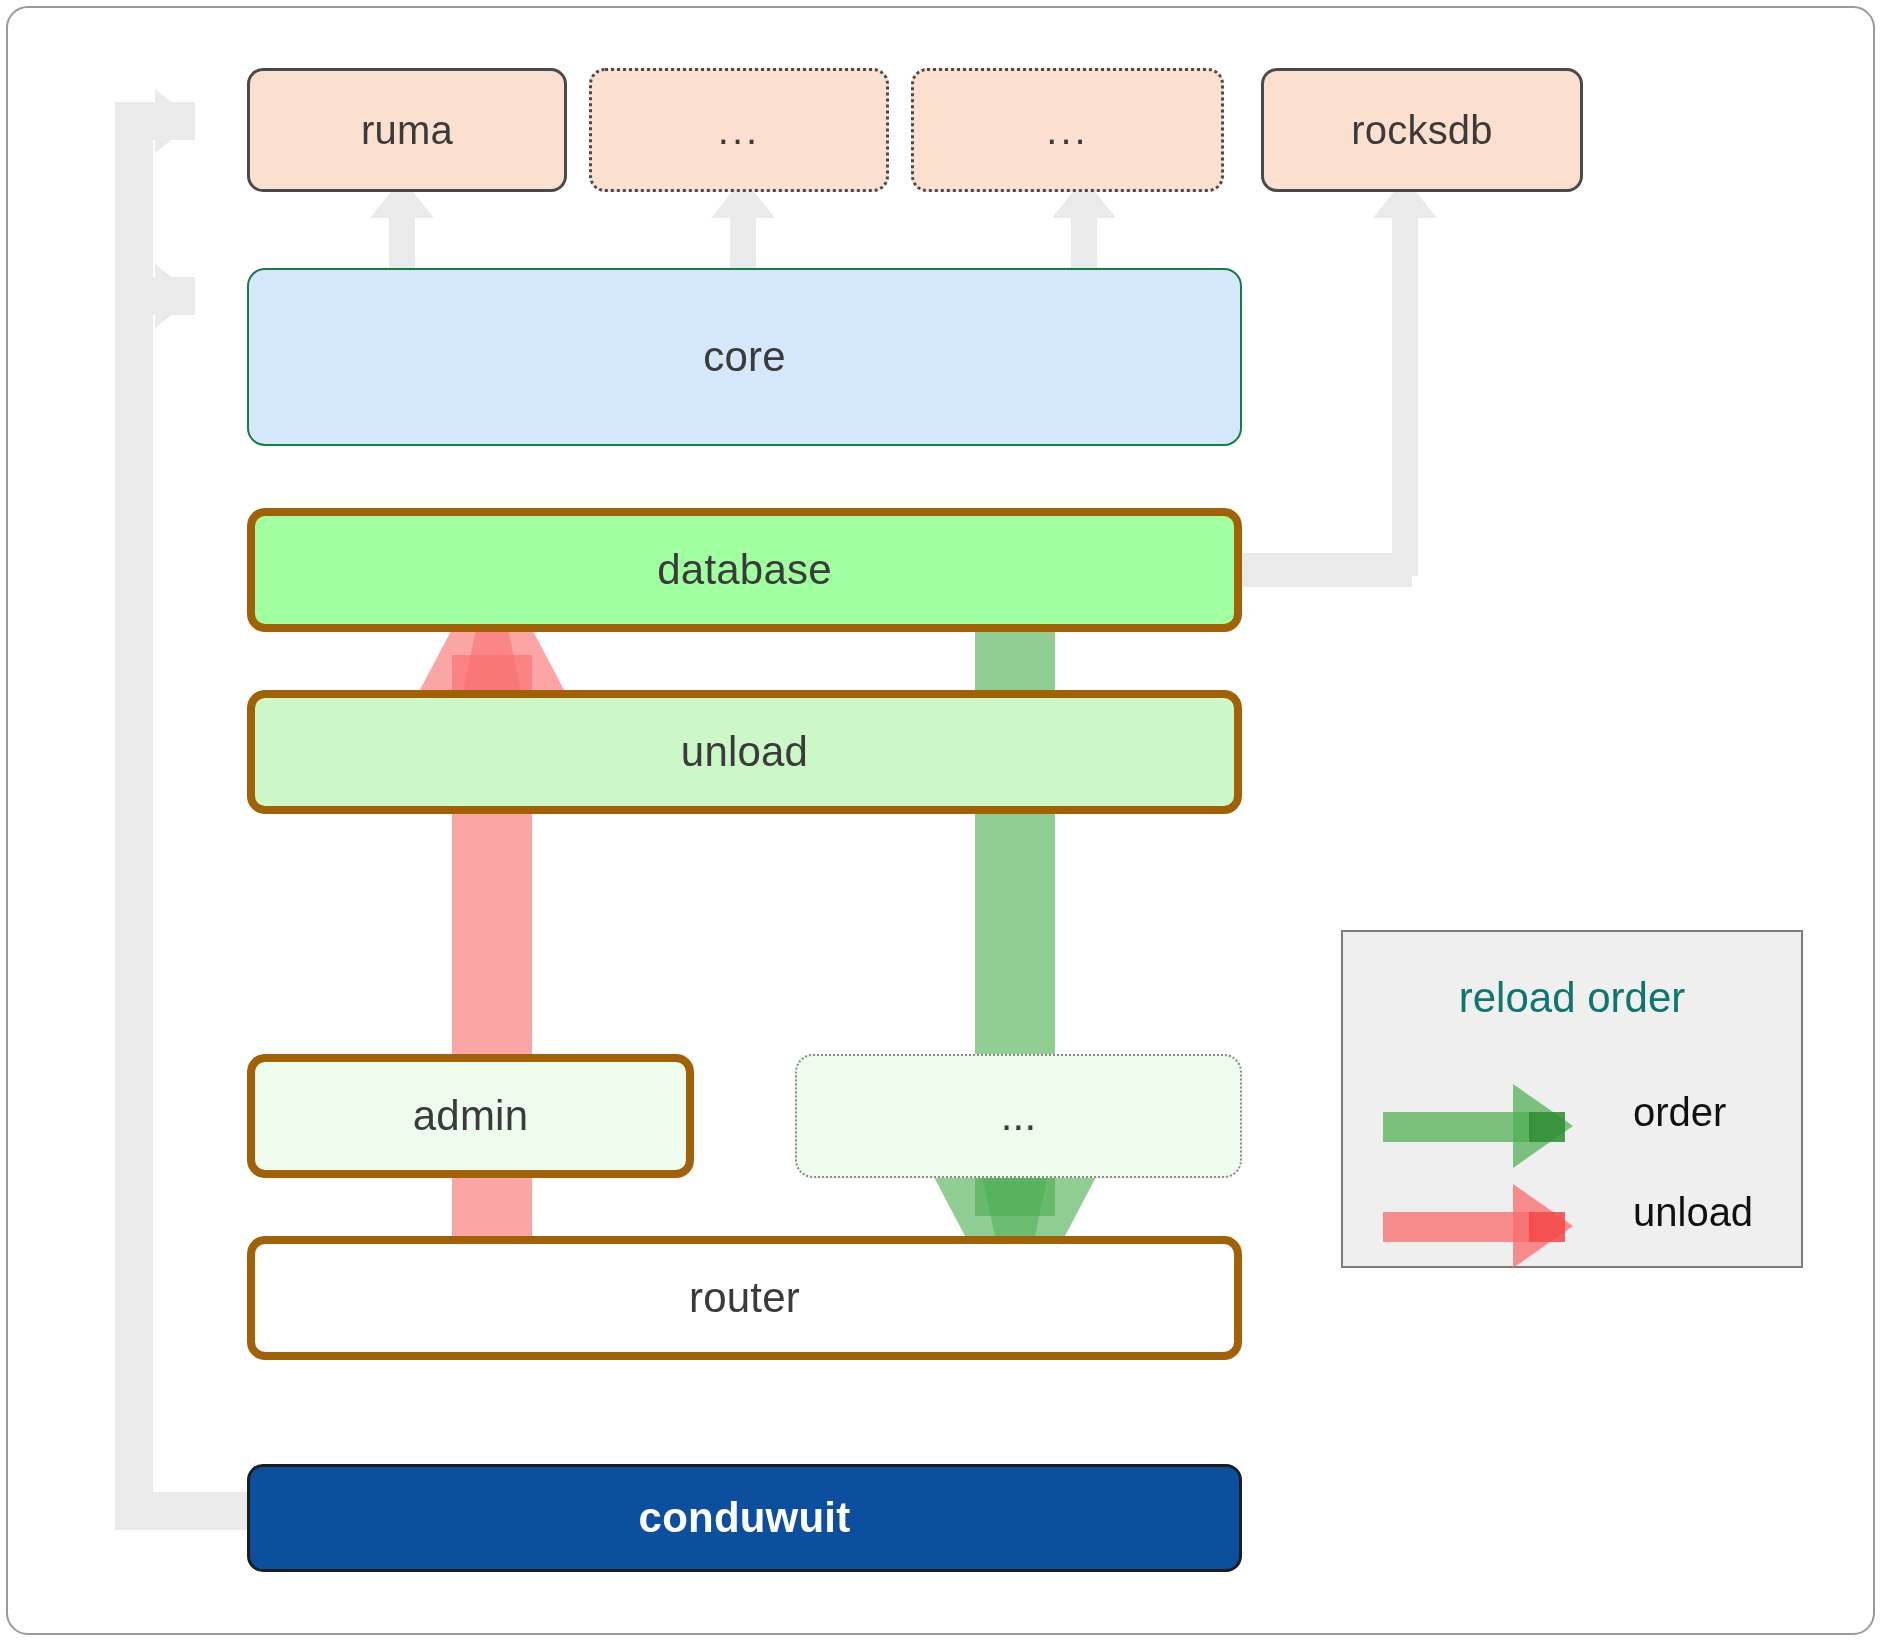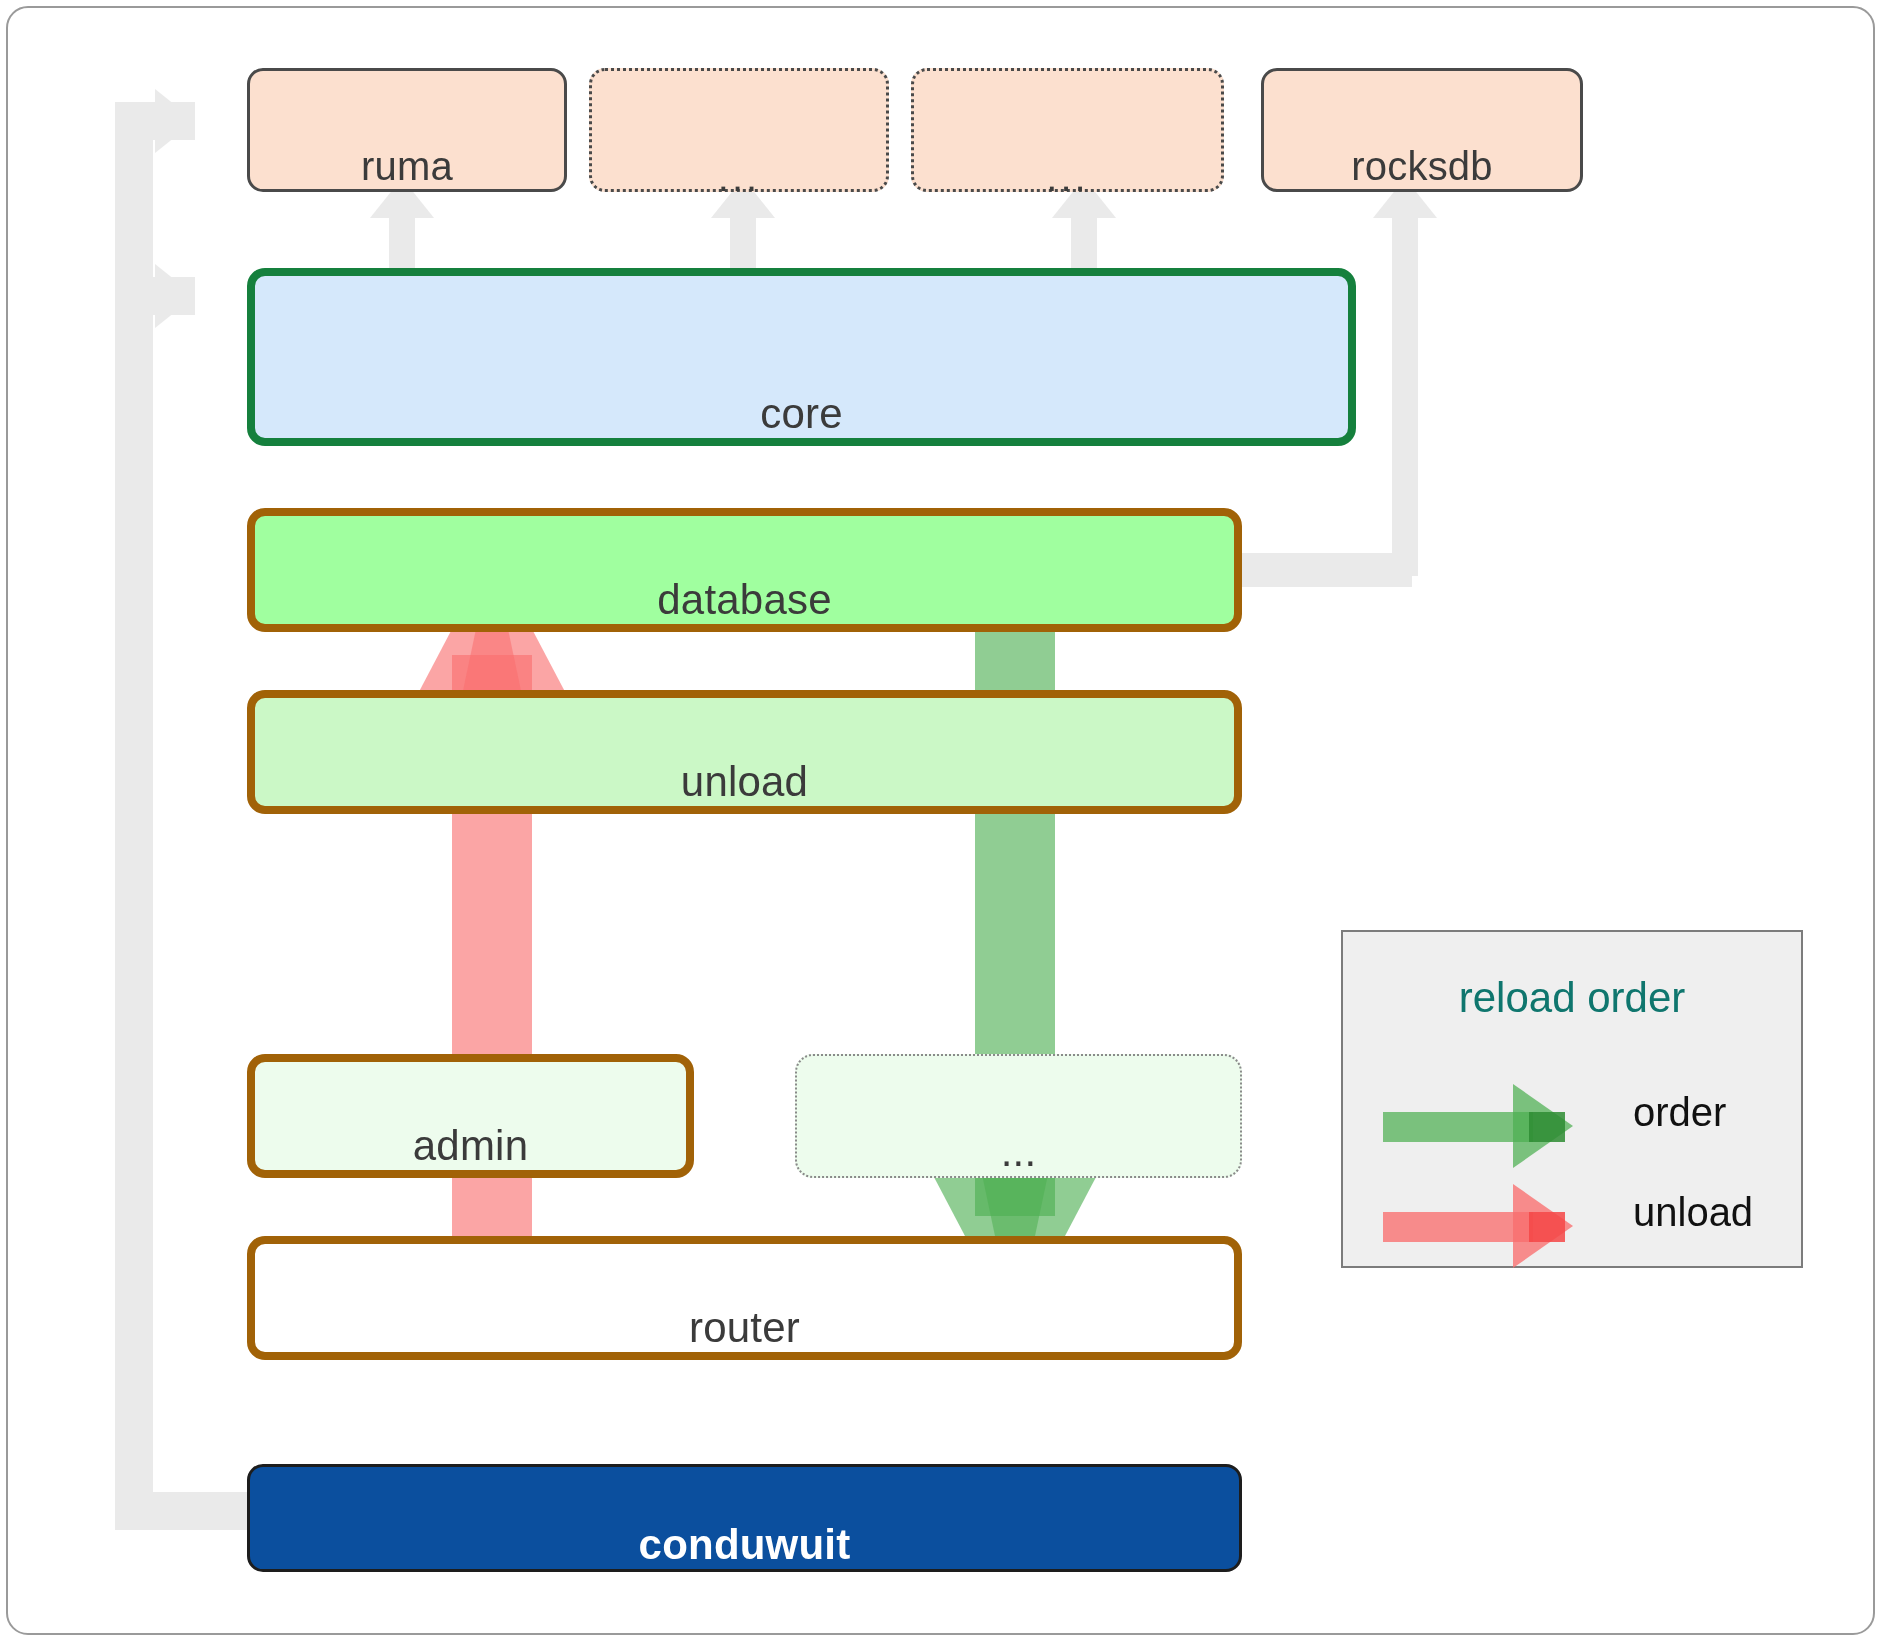--- a/index.html
+++ b/index.html
@@ -20,21 +20,21 @@
     border:2px solid #9a9a9a;
     border-radius:22px;
     box-sizing:border-box;
     background:#ffffff;
   }
 
   .node{
     position:absolute;
     box-sizing:border-box;
     display:flex;
-    align-items:flex-end;
+    align-items:center;
     justify-content:center;
     border-radius:14px;
     font-size:40px;
     color:#3b3b3b;
     letter-spacing:.2px;
     z-index:6;
   }
 
   
   .dep{
@@ -43,22 +43,22 @@
     height:124px;
     top:68px;
     border-radius:16px;
   }
   .dep.dotted{ border:3px dotted #4a4a4a; }
   .dep .dots{ font-size:40px; letter-spacing:3px; line-height:.6; }
 
   
   #node-core{
     background:#d5e8fb;
-    border:8px solid #15803d;
-    left:247px;top:268px;width:1109px;height:178px;
+    border:2px solid #15803d;
+    left:247px;top:268px;width:995px;height:178px;
     border-radius:18px;
     font-size:42px;
   }
 
   
   .layer{
     border:8px solid #a16207;
     border-radius:18px;
     left:247px;width:995px;
     font-size:42px;

